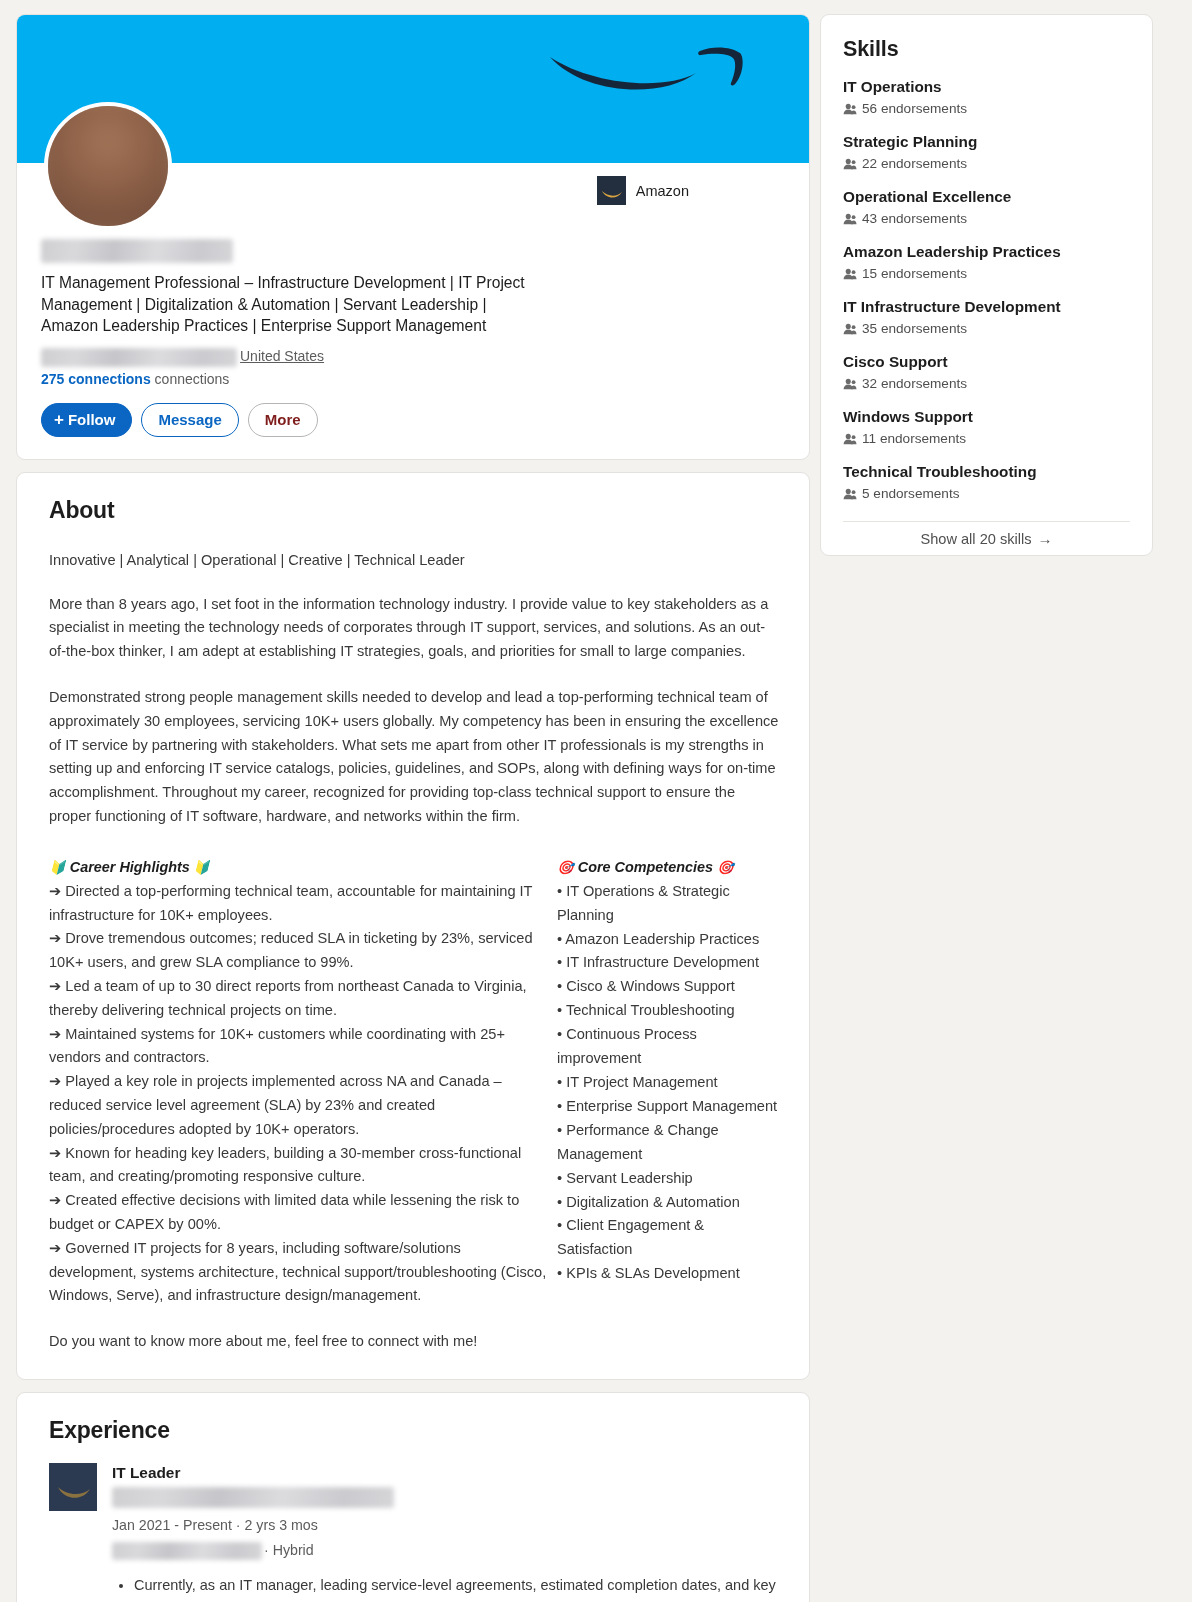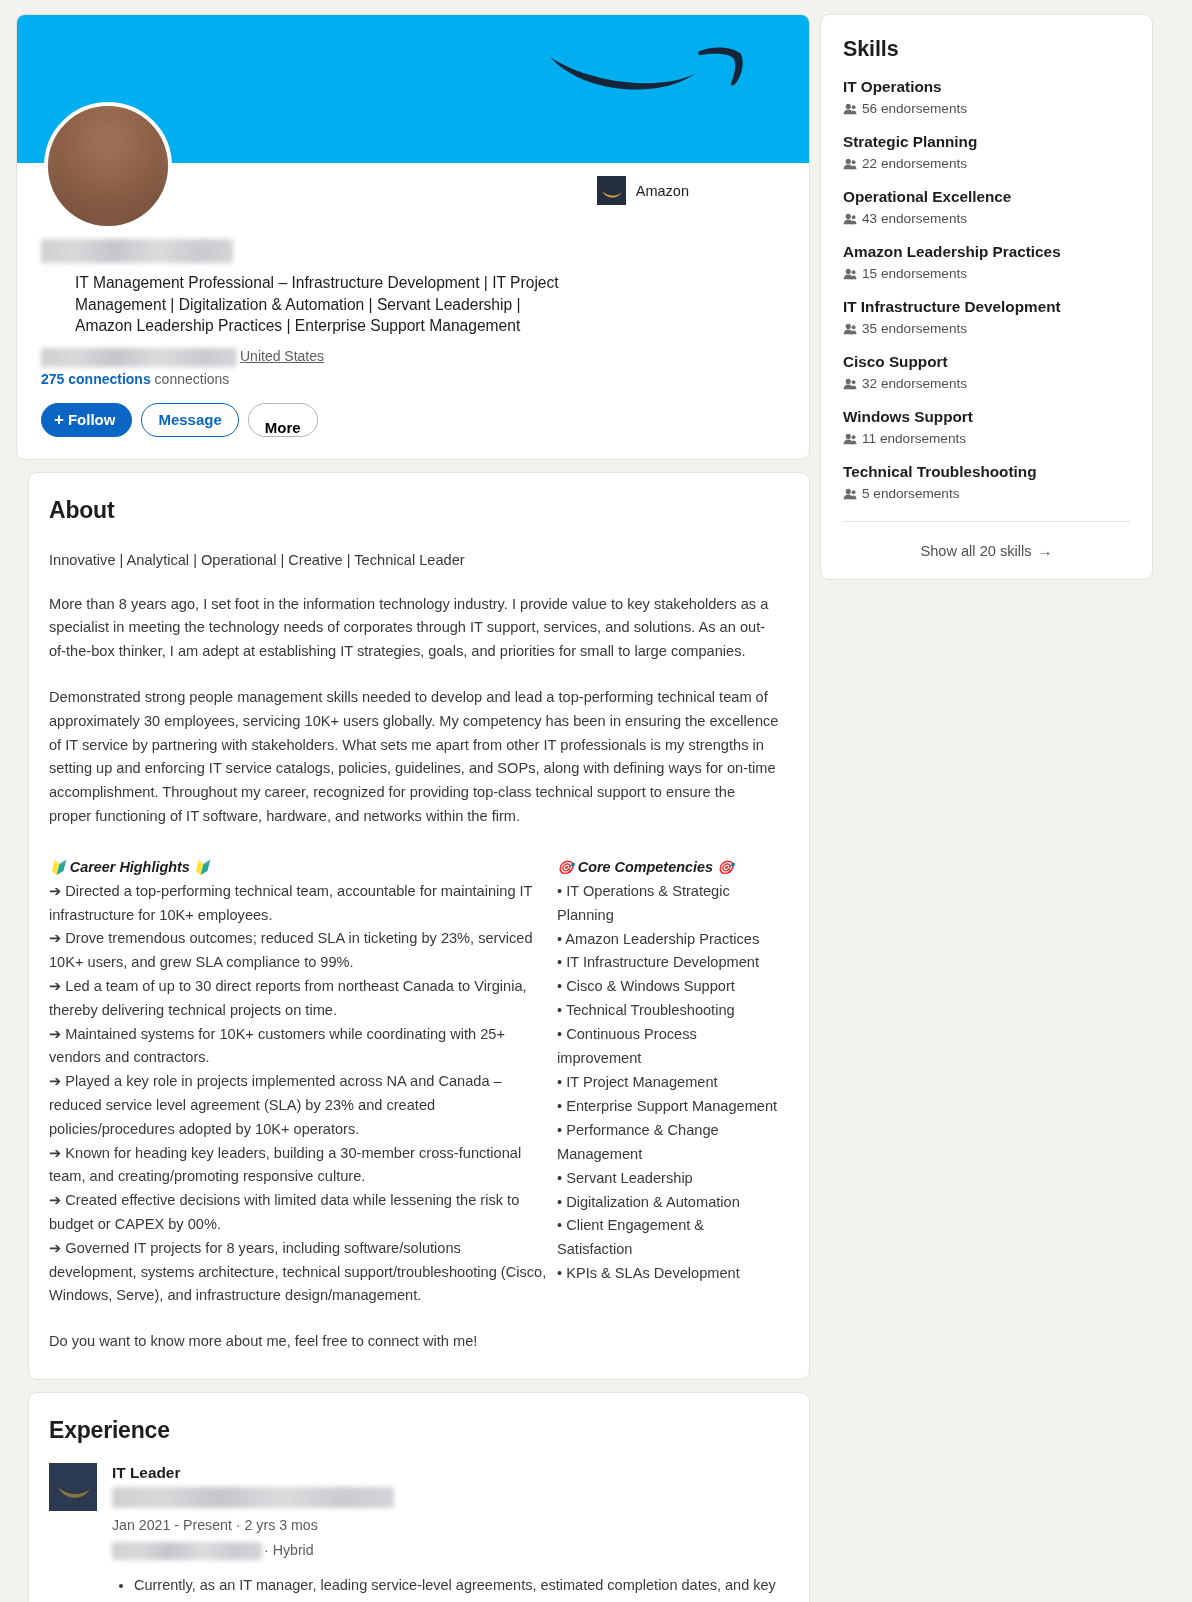--- a/index.html
+++ b/index.html
@@ -77,21 +77,20 @@
   .redact-loc  { width: 196px; height: 19px; margin-right: 3px; }
   .redact-exp-company { width: 282px; height: 21px; }
   .redact-exp-loc { width: 150px; height: 18px; margin-right: 2px; }
 
   .headline {
     font-size: 15.6px;
     line-height: 21.6px;
     color: #1d1d1d;
     margin-top: 9px;
     max-width: 500px;
-    margin-left: 34px;
   }
 
   .loc-line {
     margin-top: 9px;
     font-size: 14px;
     color: #5c5c5c;
     line-height: 20px;
   }
   .loc-text { color: #5c5c5c; text-decoration: underline; }
 
@@ -107,40 +106,40 @@
     display: inline-flex;
     align-items: center;
     justify-content: center;
     cursor: pointer;
     padding: 0 16px;
     white-space: nowrap;
   }
   .btn-follow { background: #0a66c2; color: #fff; border: 1px solid #0a66c2; padding-left: 12px; }
   .btn-follow .plus { font-size: 17px; margin-right: 4px; font-weight: 700; line-height: 1; }
   .btn-message { background: #fff; color: #0a66c2; border: 1.6px solid #0a66c2; }
-  .btn-more { background: #fff; color: #000000; border: 1.4px solid #b5b5b5; align-items: flex-end; }
+  .btn-more { background: #fff; color: #7f1d1d; border: 1.4px solid #b5b5b5; }
 
   .company-chip {
     position: absolute;
     right: 120px;
     top: 13px;
     display: flex;
     align-items: center;
     gap: 10px;
   }
   .company-logo {
     width: 29px; height: 29px;
     background: #232f3e;
     display: block;
     position: relative;
   }
   .company-name { font-size: 14.5px; color: #1d1d1d; font-weight: 400; }
 
   
-  .section { margin-top: 12px; padding: 24px 30px 26px 20px; margin-left: 12px; }
+  .section { margin-top: 12px; padding: 24px 30px 26px 32px; }
   .section-title {
     font-size: 23px;
     font-weight: 700;
     color: #1d1d1d;
     letter-spacing: -0.2px;
   }
 
   .about-tagline {
     margin-top: 26px;
     font-size: 14.6px;
@@ -193,21 +192,21 @@
   .skill-name { font-size: 15.3px; font-weight: 700; color: #1d1d1d; line-height: 20px; }
   .skill-endorse {
     display: flex; align-items: center; gap: 5px;
     font-size: 13.6px; color: #4f4f4f; margin-top: 2px; line-height: 19px;
   }
   .people-icon { width: 14px; height: 14px; display: block; flex: 0 0 14px; }
 
   .skills-footer {
     margin-top: 18px;
     border-top: 1px solid #e6e4e1;
-    height: 58px;
+    height: 34px;
     display: flex; align-items: center; justify-content: center;
     font-size: 14.6px; color: #4f4f4f; font-weight: 400;
     cursor: pointer;
   }
   .skills-footer .arr { margin-left: 6px; font-size: 15px; }
 
   
   .exp-entry { display: flex; gap: 15px; margin-top: 19px; }
   .exp-logo {
     width: 48px; height: 48px; flex: 0 0 48px;

